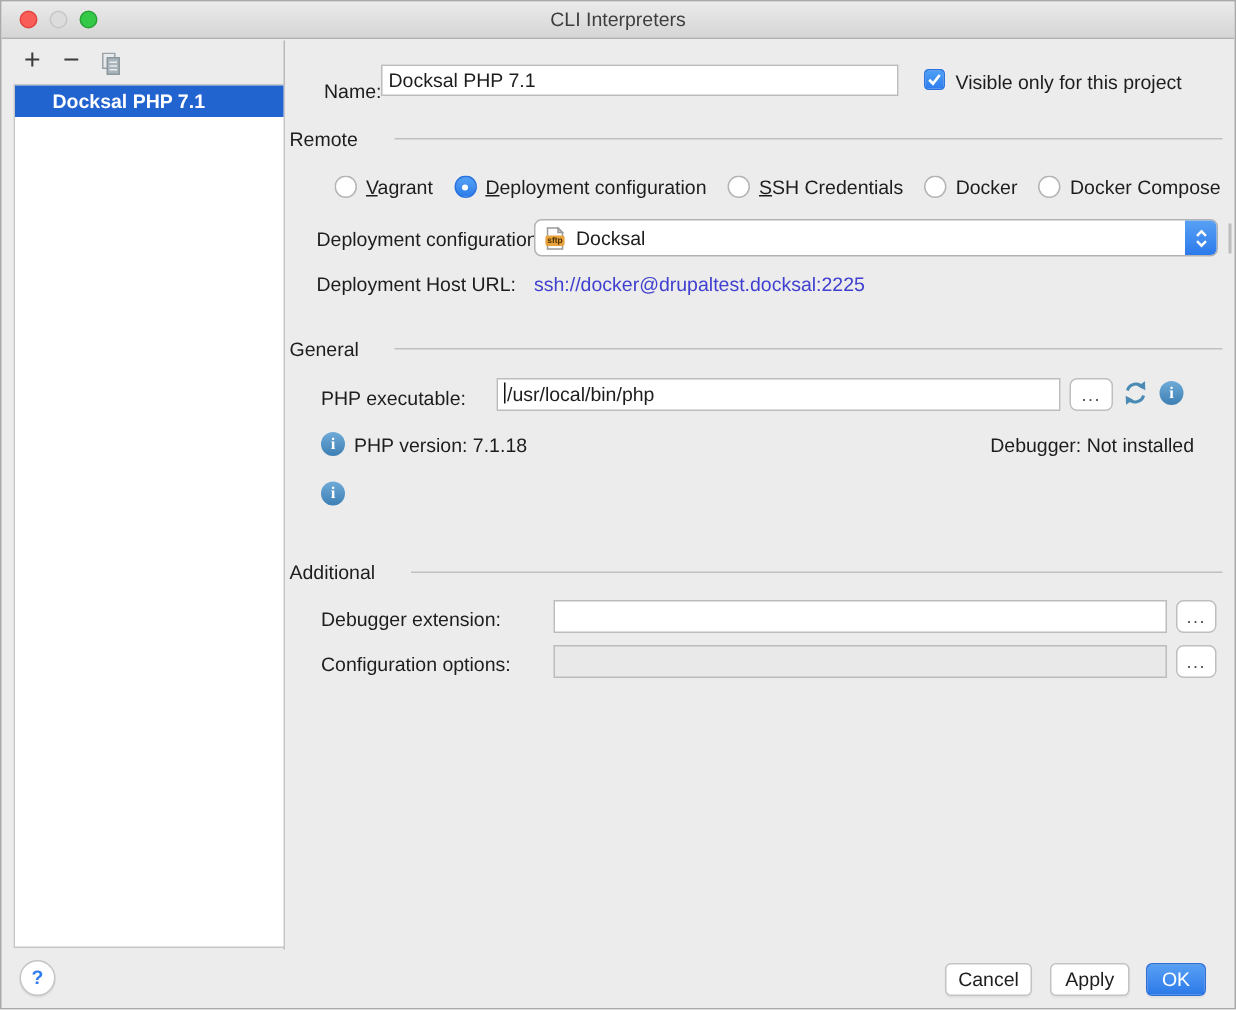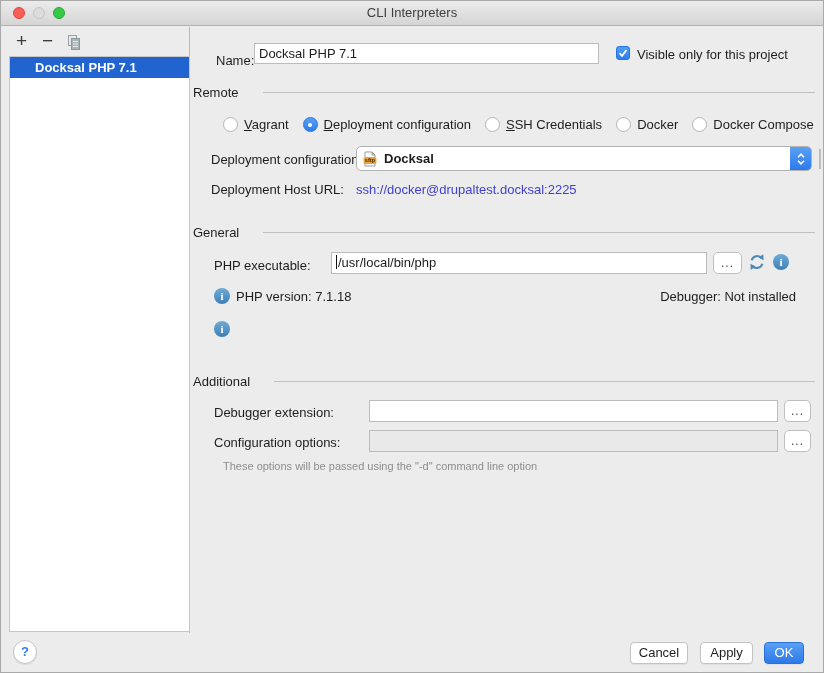--- a/index.html
+++ b/index.html
@@ -38,21 +38,21 @@
   .radio{display:flex;align-items:center;gap:6px;}
   .radio-circle{width:15px;height:15px;border-radius:50%;background:#fff;border:1px solid #b4b4b4;
     box-sizing:border-box;flex:0 0 auto;position:relative;}
   .radio.selected .radio-circle{background:linear-gradient(#55a2f6,#2d7cea);border:1px solid #2a73de;}
   .radio.selected .radio-circle::after{content:"";position:absolute;left:4.5px;top:4.5px;width:4px;height:4px;
     border-radius:50%;background:#fff;}
   .mn{text-decoration:underline;}
   .combo{position:absolute;left:355px;top:145px;width:456px;height:25px;background:#fff;
     border:1px solid #b3b3b3;border-radius:5px;box-sizing:border-box;display:flex;align-items:center;
     gap:6px;padding-left:5px;}
-  .combo .value{font-weight:bold;}
+  .combo .value{font-weight:normal;}
   .combo-chev{position:absolute;right:0;top:0;bottom:0;width:21px;border-radius:0 4px 4px 0;
     background:linear-gradient(#58a1f5,#2c7aeb);display:flex;align-items:center;justify-content:center;}
   .stub-line{position:absolute;left:818px;top:148px;width:2px;height:20px;background:#bdbdbd;}
   .link-url{color:#4040d0;}
   .link{color:#4a86c7;}
   .browse{position:absolute;background:#fff;border:1px solid #bfbfbf;border-radius:5px;box-sizing:border-box;
     color:#4b4b4b;font-size:12px;text-align:center;line-height:19px;padding:0;cursor:default;
     font-family:"Liberation Sans",sans-serif;letter-spacing:1px;}
   .info-badge{display:inline-block;width:16px;height:16px;border-radius:50%;
     background:linear-gradient(#6fabd8,#3d7fb4);color:#fff;font-weight:bold;font-size:11px;
@@ -196,20 +196,19 @@
     <span></span>
   </div>
   <button class="browse" style="left:783px;top:399px;width:27px;height:22px;">...</button>
 
   <span class="abs lbl" style="left:213px;top:434px;">Configuration options:</span>
   <div class="field disabled abs" style="left:368px;top:429px;width:409px;height:22px;">
     <span></span>
   </div>
   <button class="browse" style="left:783px;top:429px;width:27px;height:22px;">...</button>
 
-  <span class="abs note" style="left:222px;top:459px;">These options will be passed using the "-d" command line option</span>
 
   <button class="help-btn">?</button>
   <button class="btn" style="left:629px;top:641px;width:58px;">Cancel</button>
   <button class="btn" style="left:699px;top:641px;width:53px;">Apply</button>
   <button class="btn primary" style="left:763px;top:641px;width:40px;">OK</button>
 
 </div>
 
 </body></html>

